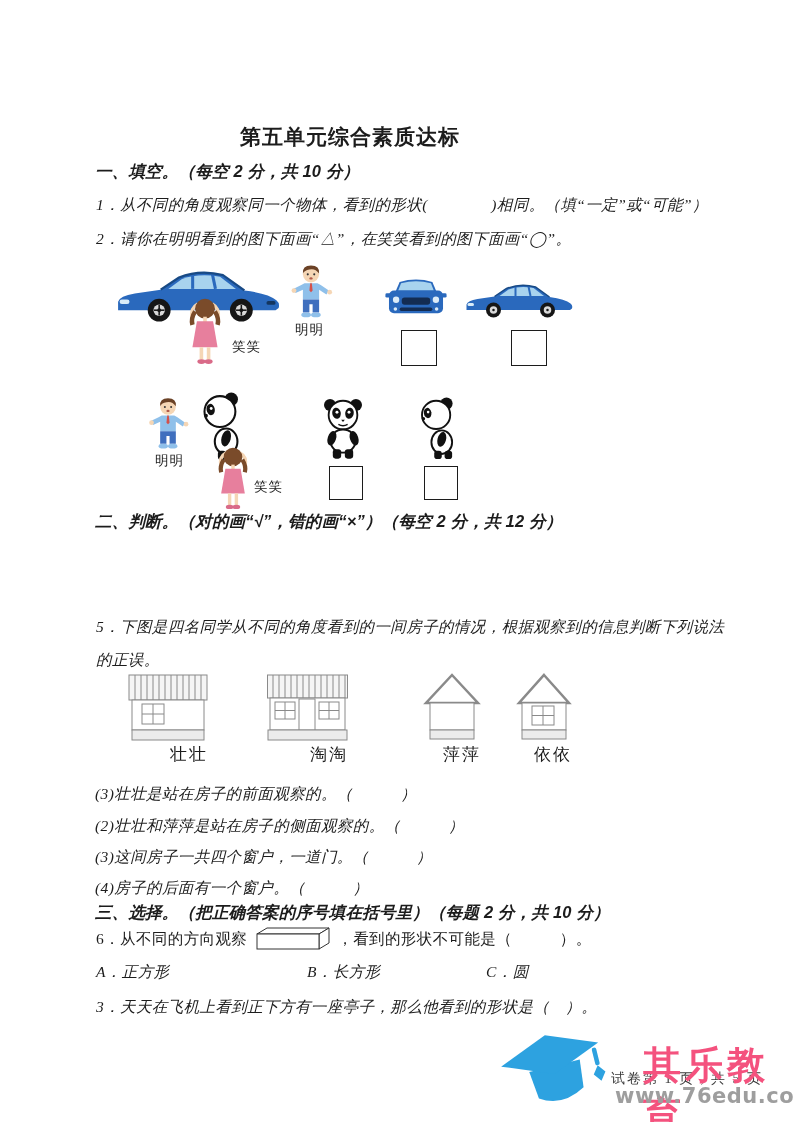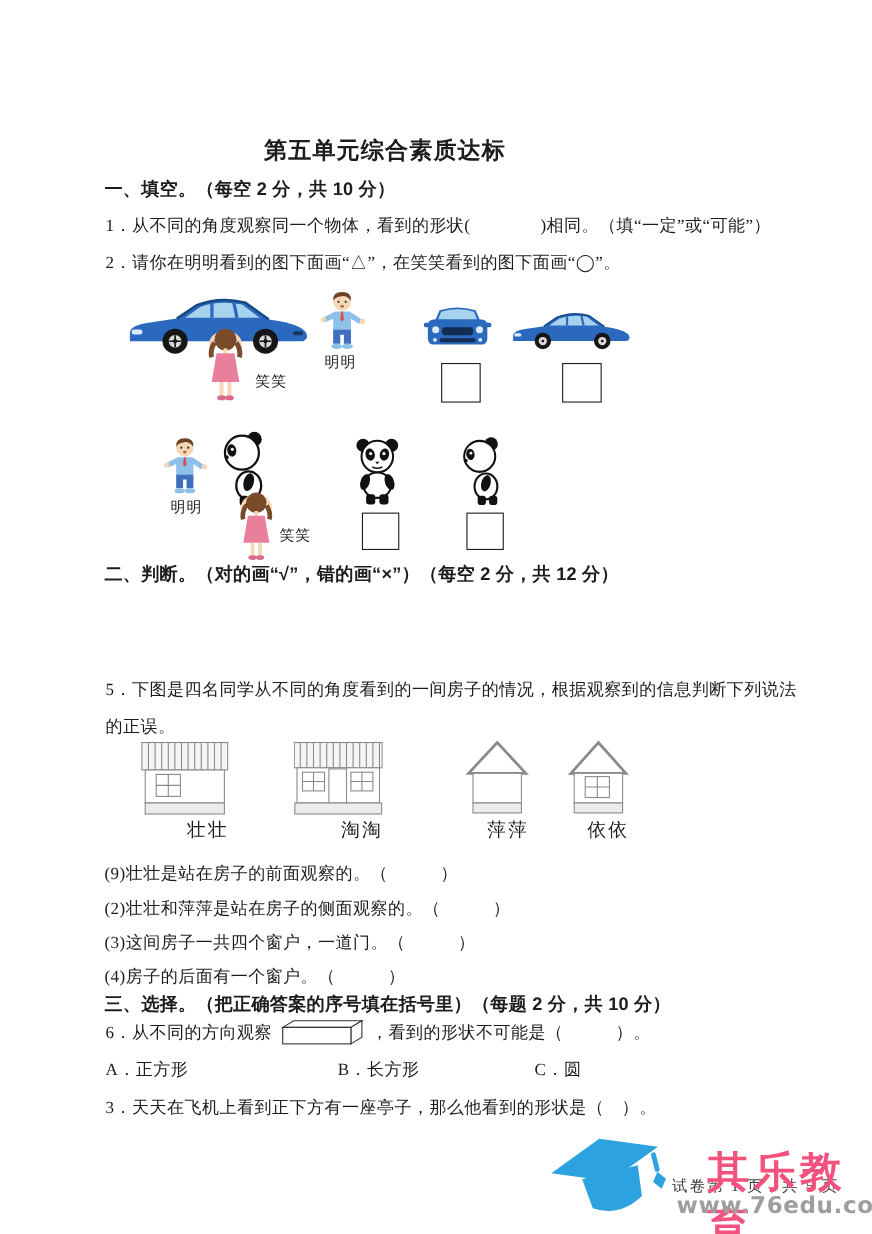--- a/index.html
+++ b/index.html
@@ -1,20 +1,20 @@
 <!DOCTYPE html>
 <html><head>
 <meta charset="utf-8">
 <style>
   html,body{margin:0;padding:0;background:#ffffff;}
   .page{position:relative;width:793px;height:1122px;background:#ffffff;overflow:hidden;
         color:#1c1c1c;font-family:"Liberation Serif",serif;}
   .title{position:absolute;left:0;top:123px;width:700px;text-align:center;
          font-family:"Liberation Sans",sans-serif;font-weight:700;font-size:21px;letter-spacing:1px;}
-  .line{position:absolute;white-space:nowrap;font-size:15.5px;letter-spacing:0.4px;}
+  .line{position:absolute;white-space:nowrap;font-size:15.5px;letter-spacing:0.4px;font-style:italic;}
   .heading{font-family:"Liberation Sans",sans-serif;font-weight:700;font-size:16.5px;letter-spacing:0.2px;}
   .abs{position:absolute;}
   .box{position:absolute;border:1.6px solid #1c1c1c;background:#fff;}
   .fig-label{position:absolute;font-size:13.5px;letter-spacing:1px;}
   .house-label{position:absolute;text-align:right;font-size:17px;letter-spacing:2px;}
   .q6row{position:absolute;display:flex;align-items:center;white-space:nowrap;
          font-size:15.5px;letter-spacing:0.4px;}
   .q6row svg{margin:0 4px 0 8px;}
   .footer{position:absolute;left:0;top:1070px;width:763px;text-align:right;
           font-size:14px;color:#3a3a3a;letter-spacing:2px;}
@@ -259,21 +259,21 @@
     <line x1="27" y1="34" x2="27" y2="53" stroke="#8a8a8a"></line>
       <line x1="16" y1="43.5" x2="38" y2="43.5" stroke="#8a8a8a"></line>
     <rect x="6" y="58" width="44" height="9" fill="#ececec" stroke="#8a8a8a"></rect>
   </svg>
 
   <div class="house-label" style="left:128px;top:743px;width:80px">壮壮</div>
   <div class="house-label" style="left:267px;top:743px;width:81px">淘淘</div>
   <div class="house-label" style="left:423px;top:743px;width:58px">萍萍</div>
   <div class="house-label" style="left:516px;top:743px;width:56px">依依</div>
 
-  <div class="line" style="left:95px;top:784px">(9)壮壮是站在房子的前面观察的。（　　　）</div>
+  <div class="line" style="left:95px;top:784px">(3)壮壮是站在房子的前面观察的。（　　　）</div>
   <div class="line" style="left:95px;top:816px">(2)壮壮和萍萍是站在房子的侧面观察的。（　　　）</div>
   <div class="line" style="left:95px;top:847px">(3)这间房子一共四个窗户，一道门。（　　　）</div>
   <div class="line" style="left:95px;top:878px">(4)房子的后面有一个窗户。（　　　）</div>
 
   <div class="line heading" style="left:95px;top:902px">三、选择。（把正确答案的序号填在括号里）（每题 2 分，共 10 分）</div>
 
   <div class="q6row" style="left:96px;top:926px">
     <span>6．从不同的方向观察</span>
     <svg width="78" height="26" viewBox="0 0 78 26">
       <path d="M2 8 L12 2 L74 2 L64 8 Z" fill="#fff" stroke="#333"></path>

